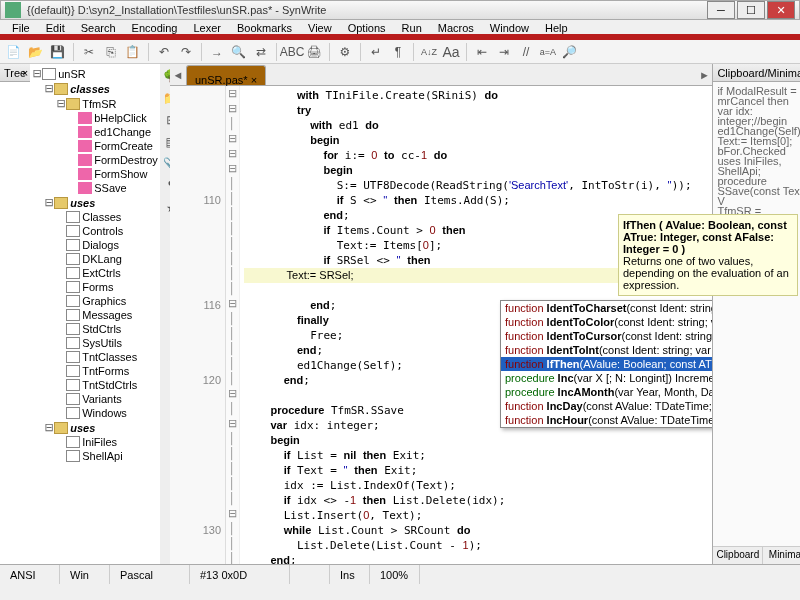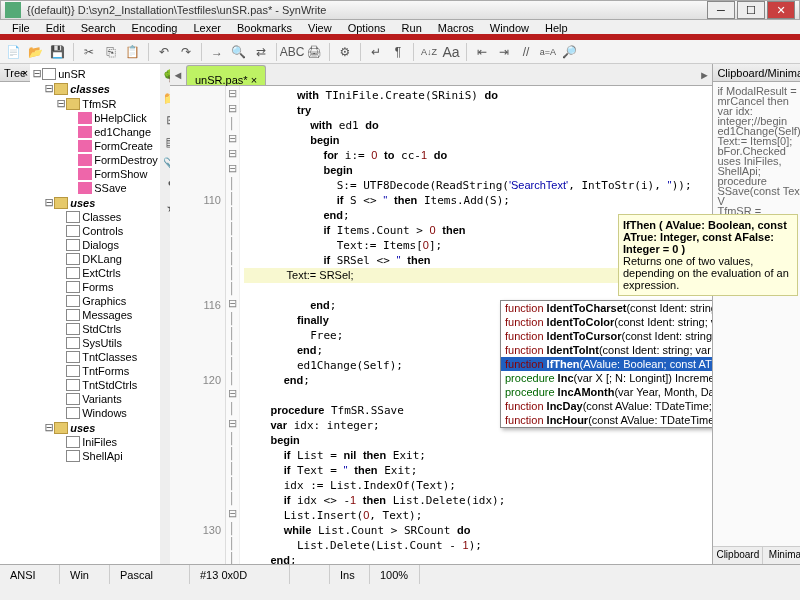--- a/index.html
+++ b/index.html
@@ -22,21 +22,21 @@
 .phead .x { position: absolute; right: 2px; cursor: pointer; }
 .tree { flex: 1; overflow: auto; padding: 2px; font-size: 11px; }
 .tnode { padding: 1px 0 1px 0; display: flex; align-items: center; cursor: pointer; white-space: nowrap; }
 .tnode .exp { width: 10px; text-align: center; color: #666; }
 .tnode .ic { width: 14px; height: 12px; margin-right: 2px; display: inline-block; }
 .ic.folder { background: #e6c96a; border: 1px solid #b89840; }
 .ic.file { background: #fff; border: 1px solid #888; }
 .ic.pink { background: #e6a; }
 .center { flex: 1; background: #fff; display: flex; flex-direction: column; position: relative; }
 .tabbar { height: 22px; background: #eee; border-bottom: 1px solid #aaa; display: flex; align-items: flex-end; padding: 0 16px; }
-.tab { height: 20px; background: #bef264; border: 1px solid #aaa; border-bottom: none; padding: 8px 8px; border-radius: 3px 3px 0 0; cursor: pointer; font-size: 11px; margin-top: 43px; }
+.tab { height: 20px; background: #a16207; border: 1px solid #aaa; border-bottom: none; padding: 8px 8px; border-radius: 3px 3px 0 0; cursor: pointer; font-size: 11px; margin-top: 43px; }
 .nav { position: absolute; top: 0; width: 16px; height: 22px; display: flex; align-items: center; justify-content: center; cursor: pointer; color: #666; }
 .nav.l { left: 0; } .nav.r { right: 0; }
 .editor { flex: 1; display: flex; overflow: hidden; background: #fff; position: relative; }
 .gutter { width: 56px; background: #f8f8f8; border-right: 1px solid #ddd; text-align: right; padding: 2px 4px 0 0; color: #888; font-family: Consolas, monospace; font-size: 11px; line-height: 15px; }
 .fold { width: 14px; background: #fafafa; border-right: 1px solid #eee; font-family: monospace; font-size: 9px; color: #888; line-height: 15px; text-align: center; }
 .code { flex: 1; padding: 2px 4px; font-family: Consolas, monospace; font-size: 11px; line-height: 15px; white-space: pre; overflow: hidden; }
 .kw { color: #000; font-weight: bold; }
 .str { color: #0000aa; }
 .num { color: #800000; }
 .hl-line { background: #f8f8d0; display: block; position: relative; }

